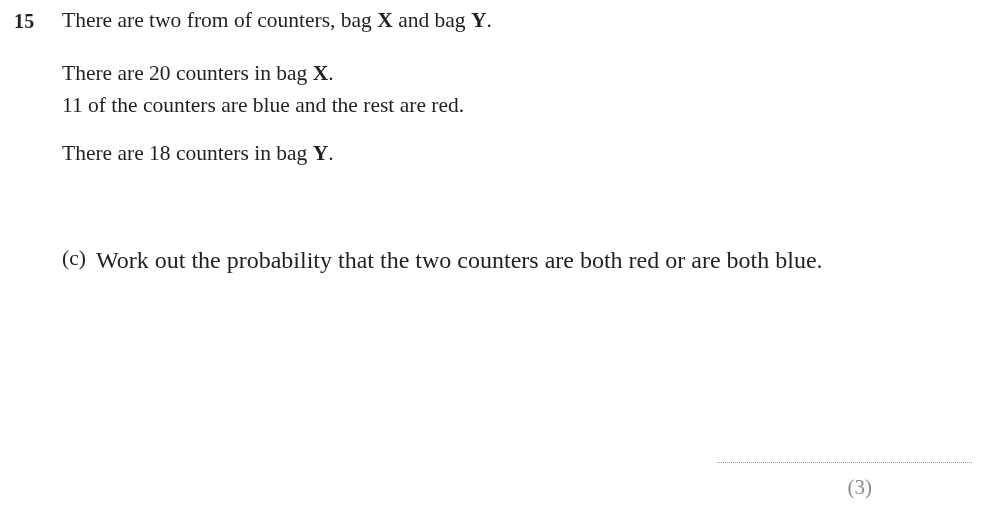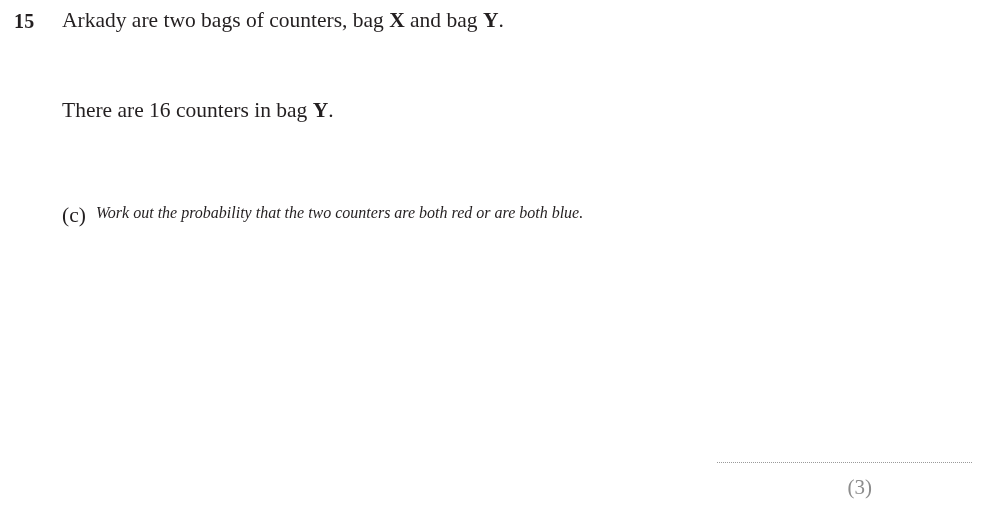--- a/index.html
+++ b/index.html
@@ -51,23 +51,22 @@
     display: flex;
     align-items: flex-start;
   }
   .part-label {
     width: 34px;
     flex: 0 0 34px;
     font-size: 21.5px;
     line-height: 1.0;
   }
   .part-text {
-    font-size: 16px;
+    font-size: 24px;
     line-height: 1.0;
-    font-style: italic;
   }
   .marks-area {
     position: absolute;
     right: 18px;
     bottom: 8px;
     width: 300px;
     text-align: center;
   }
   .dotted-rule {
     height: 1px;
@@ -86,31 +85,33 @@
 </style>
 </head>
 <body>
 
 <div class="page">
 
   <div class="q-number">15</div>
 
   <div class="body-col">
 
-    <p class="line para"><span>Arkady are two bags of counters, bag </span><span class="b">X</span><span> and bag </span><span class="b">Y</span><span>.</span></p>
+    <p class="line para"><span>There are two from of counters, bag </span><span class="b">X</span><span> and bag </span><span class="b">Y</span><span>.</span></p>
 
     <div class="gap-lg"></div>
 
+    <p class="line para"><span>There are 20 counters in bag </span><span class="b">X</span><span>.</span></p>
 
     <div class="gap-sm"></div>
 
+    <p class="line para">11 of the counters are blue and the rest are red.</p>
 
     <div class="gap-md"></div>
 
-    <p class="line para"><span>There are 16 counters in bag </span><span class="b">Y</span><span>.</span></p>
+    <p class="line para"><span>There are 18 counters in bag </span><span class="b">Y</span><span>.</span></p>
 
     <div class="gap-sm"></div>
 
 
     <div class="gap-lg"></div>
 
 
     <div class="gap-lg"></div>
     <div class="gap-sm"></div>
 

